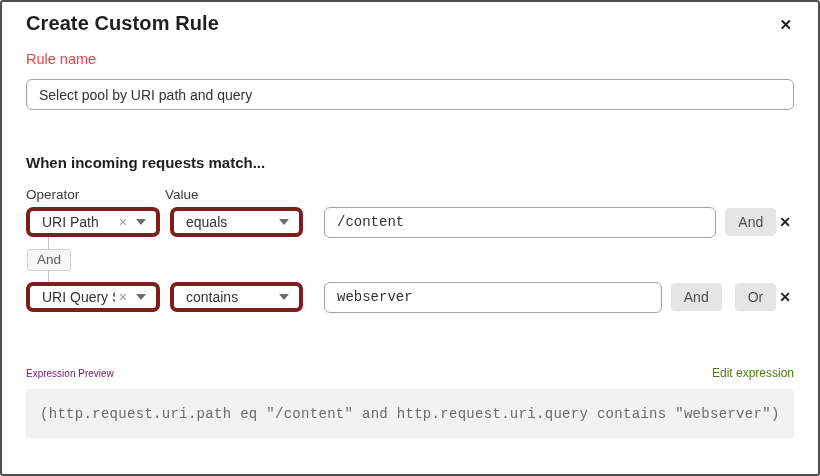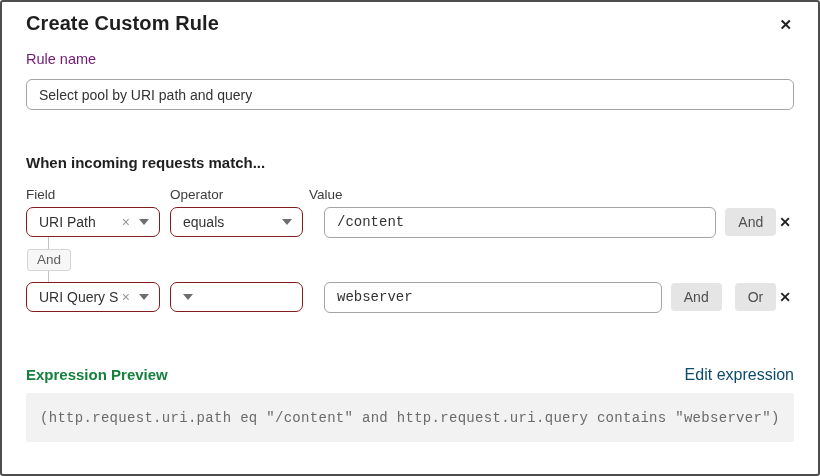--- a/index.html
+++ b/index.html
@@ -11,40 +11,40 @@
     border: 2px solid #4e4e4e; border-radius: 3px;
     background: #fff;
     padding: 0 24px;
     overflow: hidden;
   }
 
   .modal-header { display: flex; justify-content: space-between; align-items: flex-start; padding-top: 10px; }
   .modal-title { font-size: 20px; font-weight: bold; color: #1f1f1f; letter-spacing: 0.1px; }
   .close-btn { font-size: 15px; font-weight: bold; color: #1f1f1f; cursor: pointer; line-height: 1; padding: 4px 2px; margin-top: 1px; }
 
-  .field-label { font-size: 14.5px; color: #701a75; margin-top: 15px; }
+  .field-label { font-size: 14.5px; color: #ef4444; margin-top: 15px; }
   .field-hint { font-size: 13.5px; color: #8d8d8d; margin-top: 6px; }
   .text-input {
     display: block; width: 100%; height: 31px; margin-top: 12px;
     border: 1px solid #a3a3a3; border-radius: 6px;
     padding: 0 12px; font-family: Liberation Sans, sans-serif;
     font-size: 14px; color: #333; outline: none; background: #fff;
   }
 
   .section-heading { font-size: 15px; font-weight: bold; color: #1f1f1f; margin-top: 44px; }
 
   .cols { display: flex; margin-top: 16px; font-size: 13.5px; color: #3c3c3c; }
   .col-field { width: 144px; }
   .col-operator { width: 139px; }
 
   .cond-row { display: flex; align-items: center; margin-top: 5px; height: 30px; }
 
   .select-box {
     display: flex; align-items: center; height: 30px;
-    border: 1px solid #7f1d1d; border-radius: 7px;
+    border: 4px solid #7f1d1d; border-radius: 7px;
     padding: 0 10px 0 12px; background: #fff;
     font-size: 14px; color: #333; cursor: pointer;
   }
   .select-field { width: 134px; margin-right: 10px; }
   .select-operator { width: 133px; margin-right: 21px; }
   .select-text { flex: 1; white-space: nowrap; overflow: hidden; }
   .clear-x { color: #969696; font-size: 14px; margin: 0 9px 0 4px; line-height: 1; cursor: pointer; }
   .caret-down { width: 0; height: 0; border-left: 5px solid transparent; border-right: 5px solid transparent; border-top: 6px solid #6e6e6e; }
 
   .value-input {
@@ -65,22 +65,22 @@
   .row-delete { margin-left: auto; font-size: 14px; font-weight: bold; color: #1f1f1f; cursor: pointer; padding: 2px 3px; line-height: 1; }
 
   .connector { height: 45px; display: flex; flex-direction: column; align-items: flex-start; margin-left: 1px; }
   .conn-line { width: 1px; background: #c4c4c4; margin-left: 21px; flex: 1; }
   .conn-badge {
     background: #f7f7f7; border: 1px solid #d4d4d4; border-radius: 3px;
     font-size: 13.5px; color: #5f5f5f; padding: 2px 9px; line-height: 16px;
   }
 
   .expr-header { display: flex; justify-content: space-between; align-items: baseline; margin-top: 54px; }
-  .expr-label { font-size: 15px; color: #15803d; font-weight: bold; }
-  .expr-link { font-size: 16px; color: #0c4a6e; cursor: pointer; }
+  .expr-label { font-size: 10px; color: #701a75; }
+  .expr-link { font-size: 12px; color: #4d7c0f; cursor: pointer; }
 
   .code-block {
     margin-top: 9px; height: 49px; background: #f2f2f2; border-radius: 2px;
     display: flex; align-items: center; padding: 0 14px; overflow: hidden;
   }
   .code-text { font-family: "Liberation Mono", monospace; font-size: 14px; color: #6b6b6b; letter-spacing: 0.3px; white-space: nowrap; }
 </style>
 </head>
 <body>
 
@@ -90,21 +90,20 @@
     <div class="modal-title">Create Custom Rule</div>
     <div class="close-btn">✕</div>
   </div>
 
   <div class="field-label">Rule name</div>
   <input class="text-input" type="text" value="Select pool by URI path and query" style="">
 
   <div class="section-heading">When incoming requests match...</div>
 
   <div class="cols">
-    <div class="col-field">Field</div>
     <div class="col-operator">Operator</div>
     <div class="col-value">Value</div>
   </div>
 
   <div class="cond-row">
     <div class="select-box select-field">
       <span class="select-text">URI Path</span>
       <span class="clear-x">×</span>
       <span class="caret-down"></span>
     </div>
@@ -123,20 +122,21 @@
     <div class="conn-line"></div>
   </div>
 
   <div class="cond-row" style="margin-top:0;">
     <div class="select-box select-field">
       <span class="select-text">URI Query St...</span>
       <span class="clear-x">×</span>
       <span class="caret-down"></span>
     </div>
     <div class="select-box select-operator">
+      <span class="select-text">contains</span>
       <span class="caret-down"></span>
     </div>
     <input class="value-input" type="text" value="webserver" style="">
     <button class="conj-btn">And</button>
     <button class="conj-btn">Or</button>
     <div class="row-delete">✕</div>
   </div>
 
   <div class="expr-header">
     <div class="expr-label">Expression Preview</div>

